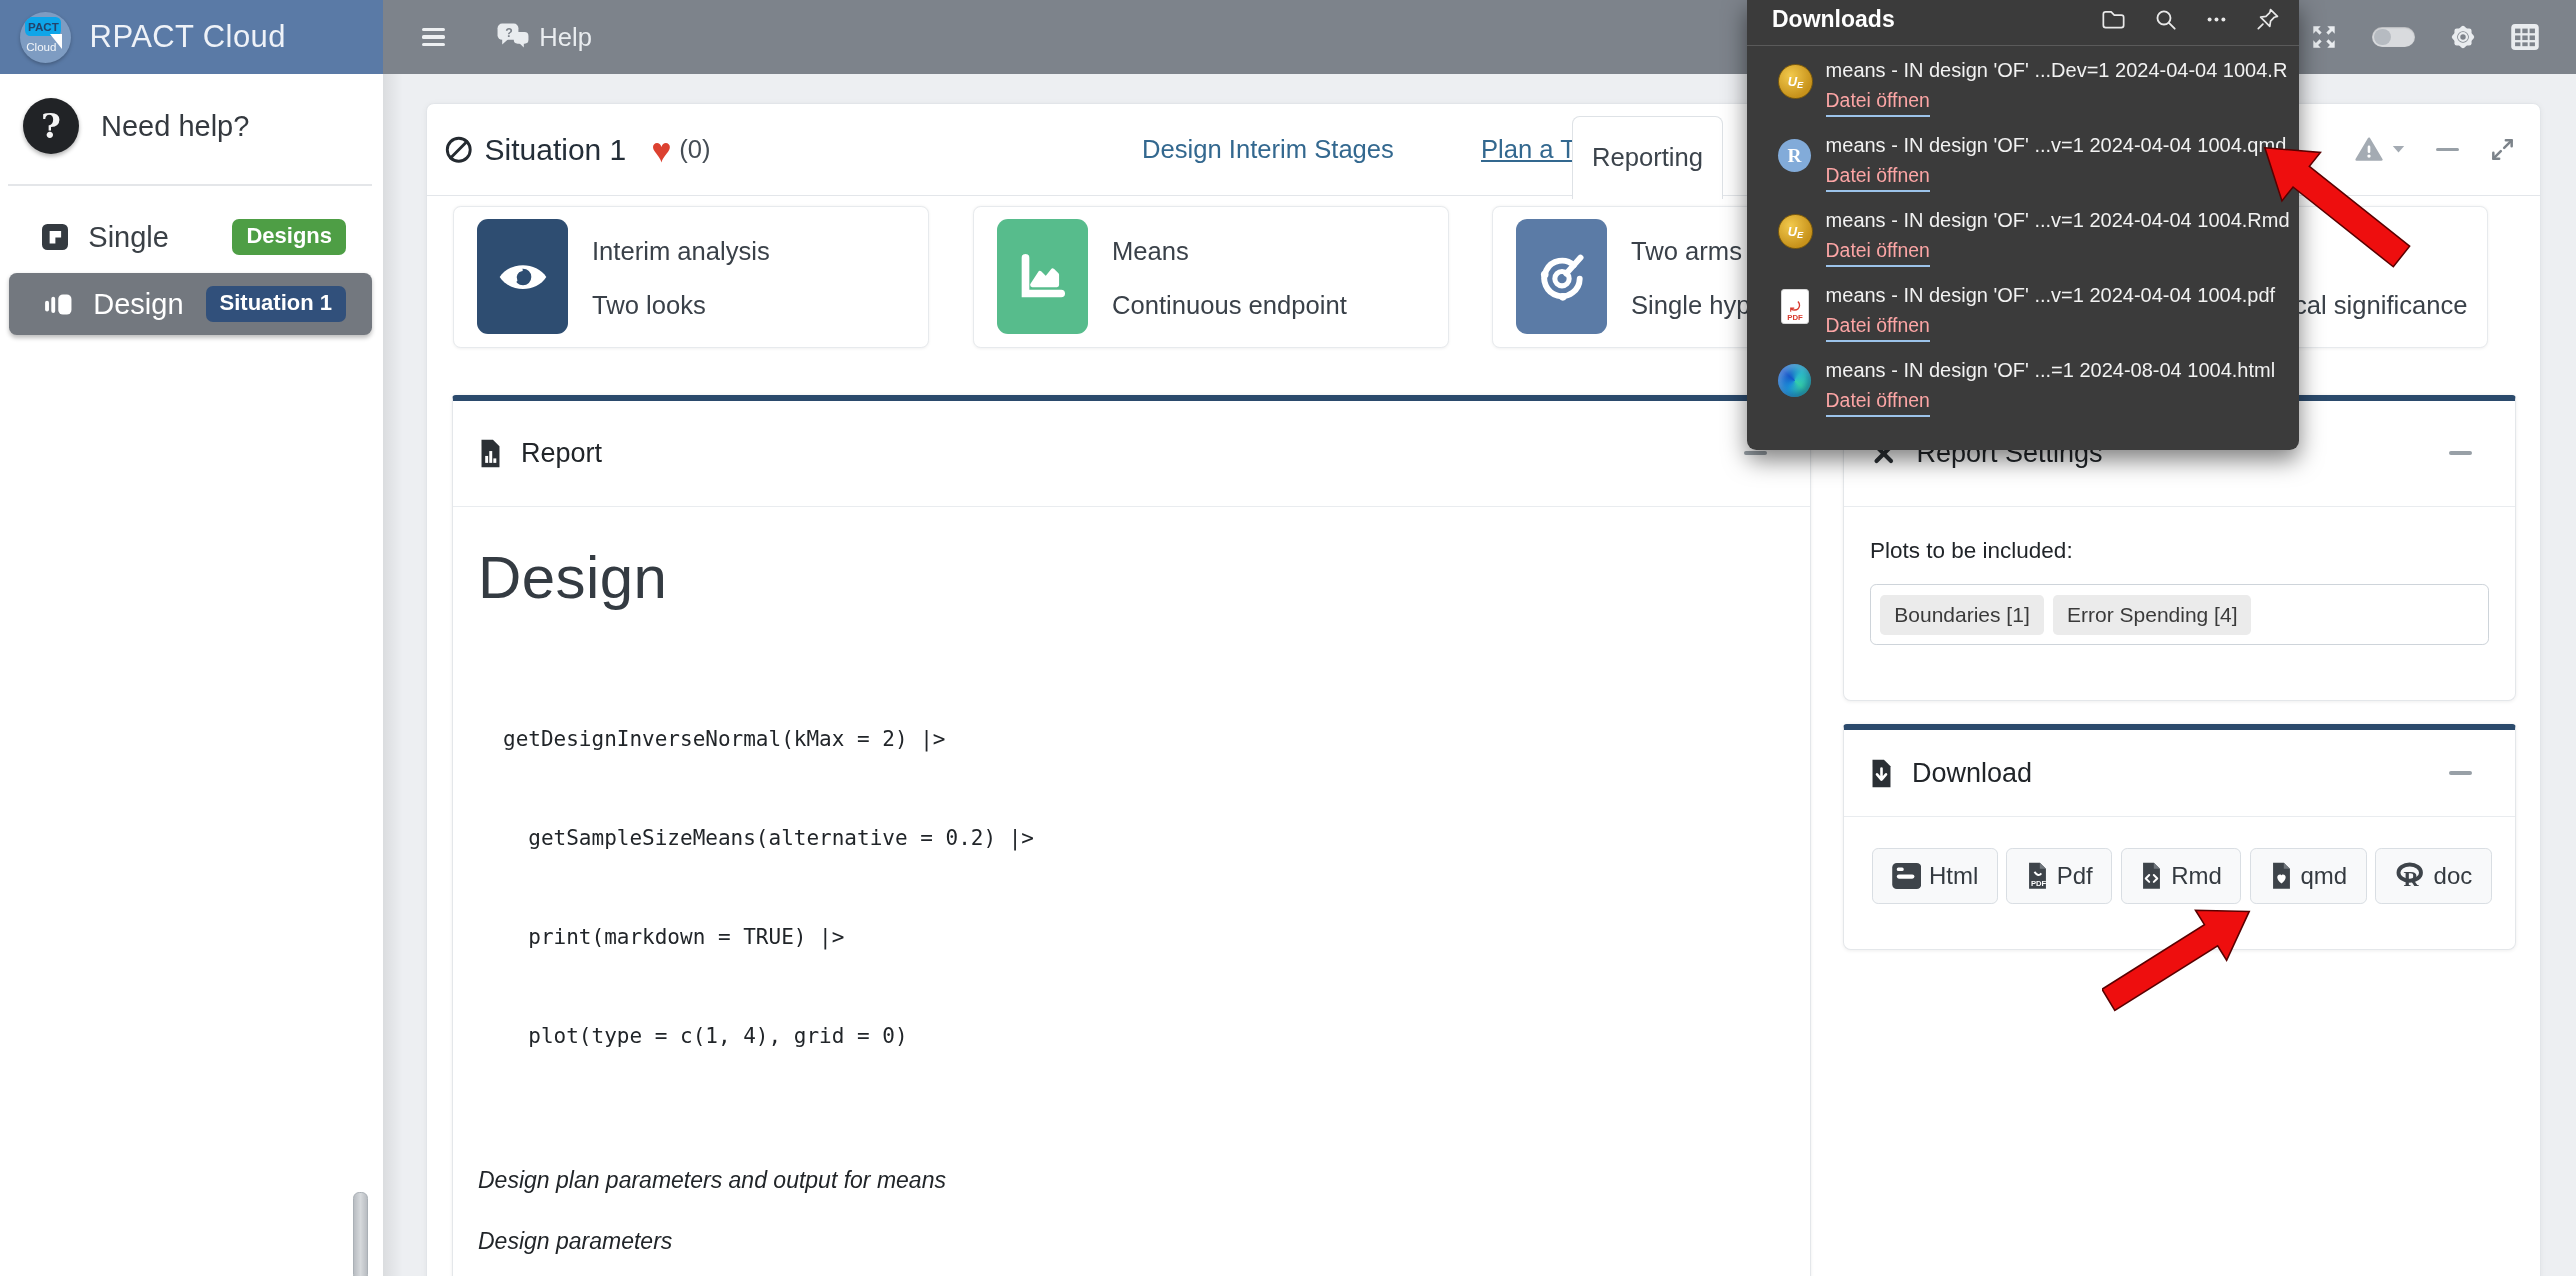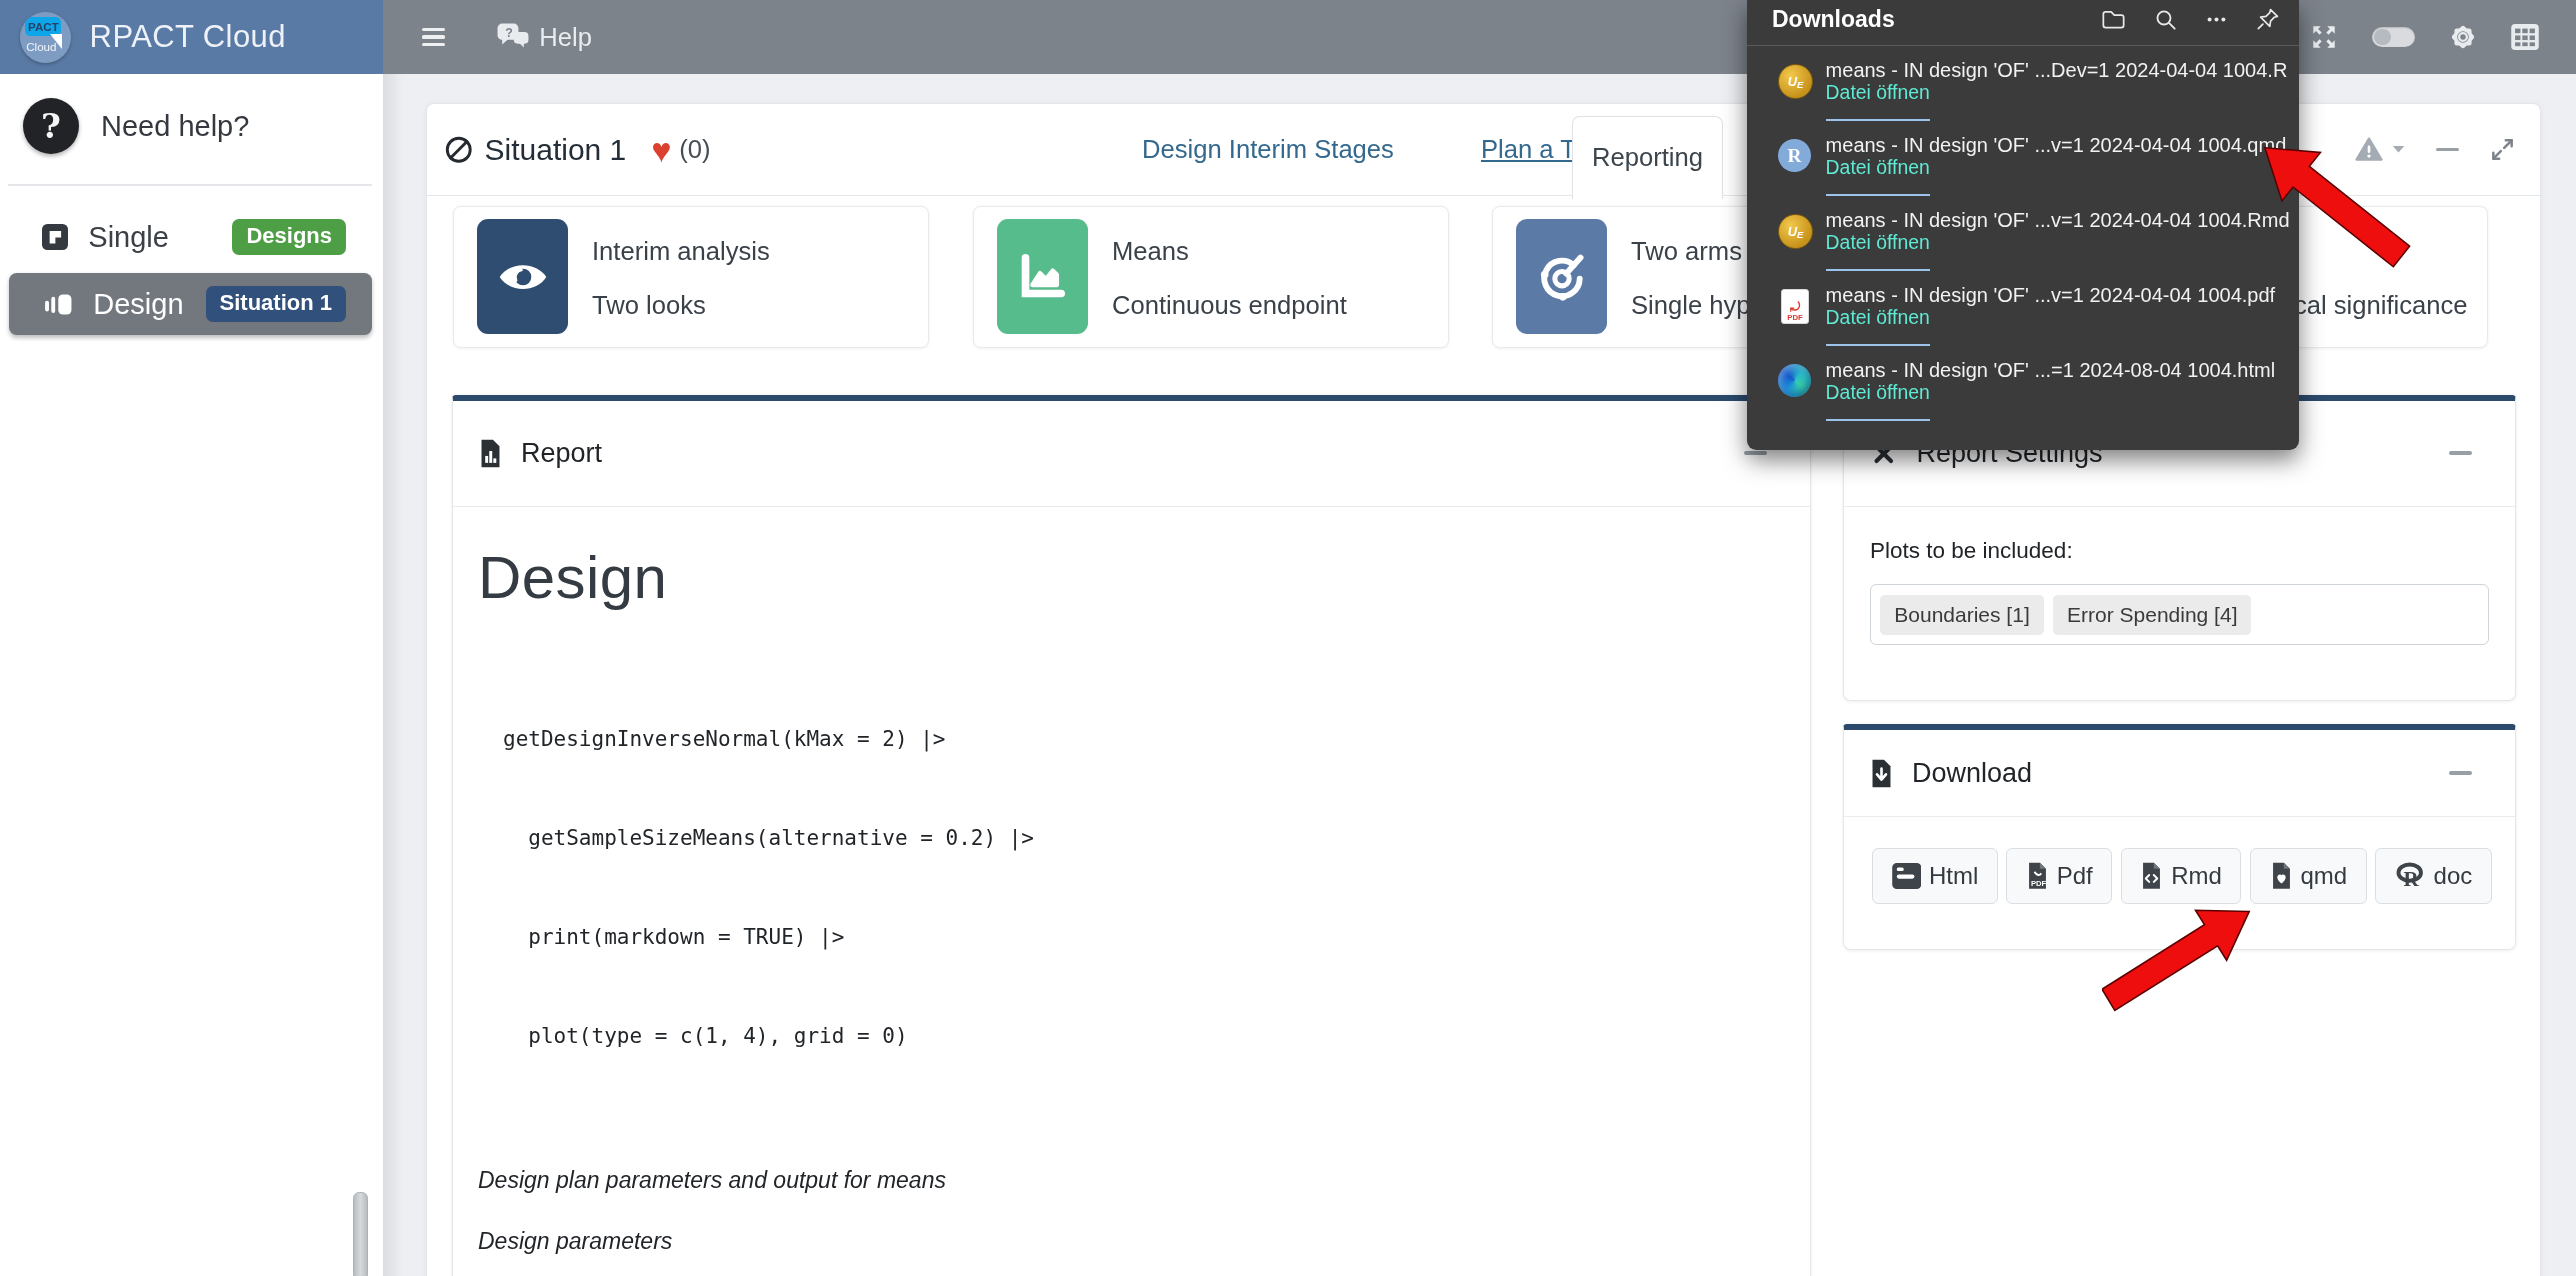--- a/index.html
+++ b/index.html
@@ -89,21 +89,21 @@
 
   
   .flyout{position:absolute;left:1747px;top:0;width:552px;height:450px;background:#3b3b3b;border-radius:0 0 9.3px 9.3px;box-shadow:0 9.3px 23px rgba(0,0,0,.5);z-index:50;color:#f1f1f1;}
   .fly-title{position:absolute;left:25px;top:6.2px;font-size:23px;font-weight:bold;color:#ffffff;}
   .fly-icons{position:absolute;right:20px;top:7.8px;display:flex;align-items:center;gap:28px;}
   .fly-div{position:absolute;left:0;right:0;top:45px;height:0.8px;background:#5a5a5a;}
   .fly-item{position:absolute;left:18.6px;right:12.4px;height:74px;}
   .fi0{top:53px;}.fi1{top:128px;}.fi2{top:203px;}.fi3{top:278px;}.fi4{top:353px;}
   .fly-ico{position:absolute;left:12.4px;top:11px;width:33px;height:33px;border-radius:50%;display:flex;align-items:center;justify-content:center;}
   .fly-name{position:absolute;left:60px;top:6.2px;font-size:20px;color:#f2f2f2;white-space:nowrap;}
-  .fly-open{position:absolute;left:60px;top:28px;font-size:19.4px;color:#5eead4;border-bottom:2.3px solid #9cc3ea;padding-bottom:15px;cursor:pointer;}
+  .fly-open{position:absolute;left:60px;top:36px;font-size:19.4px;color:#fca5a5;border-bottom:2.3px solid #9cc3ea;padding-bottom:3px;cursor:pointer;}
   .ic-ue{background:radial-gradient(circle at 35% 32%,#f2c94c,#c7921b 70%);border:1.6px solid #7d5c0d;color:#fff;font-weight:bold;font-style:italic;font-size:13px;}
   .ic-r{background:#82abd9;color:#fff;font-family:"Liberation Serif",serif;font-weight:bold;font-size:19.4px;}
   .ic-pdf{border-radius:3.1px;background:#fff;border:0.8px solid #d8d8d8;width:26px;height:33px;left:15.5px;flex-direction:column;justify-content:flex-end;}
   .ic-pdf .curl{color:#d83b2f;font-size:12.4px;line-height:11px;font-weight:bold;}
   .ic-pdf .ptxt{color:#d83b2f;font-size:7.8px;font-weight:bold;line-height:10px;}
   .ic-edge{background:conic-gradient(from 130deg,#35cfa8,#1b8fd6,#1456c9,#2bb9c9,#35cfa8);box-shadow:inset -3.1px -3.1px 6.2px rgba(0,40,120,.45),inset 3.1px 3.1px 6.2px rgba(255,255,255,.3);}
 
   
   .arrow{position:absolute;z-index:60;}
   .arrow1{left:2254px;top:140px;}

